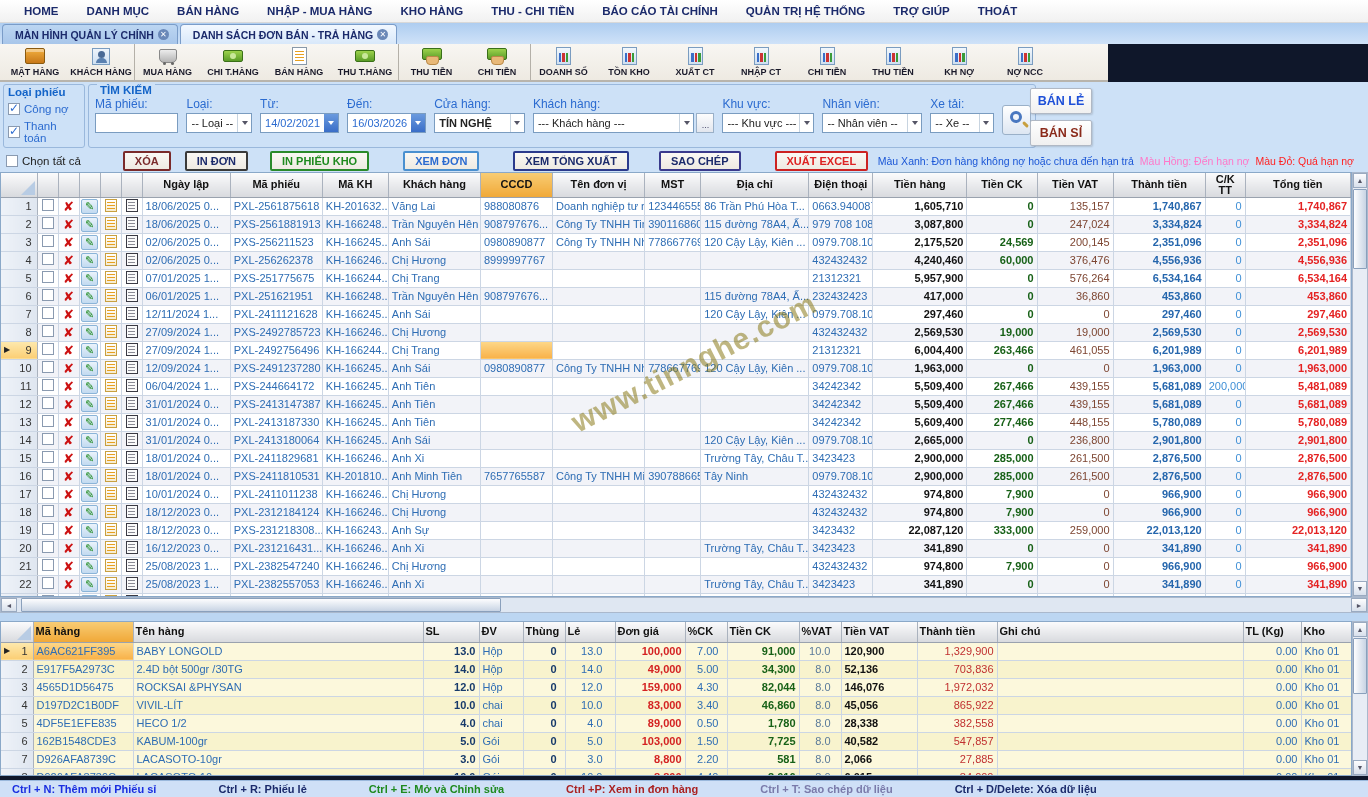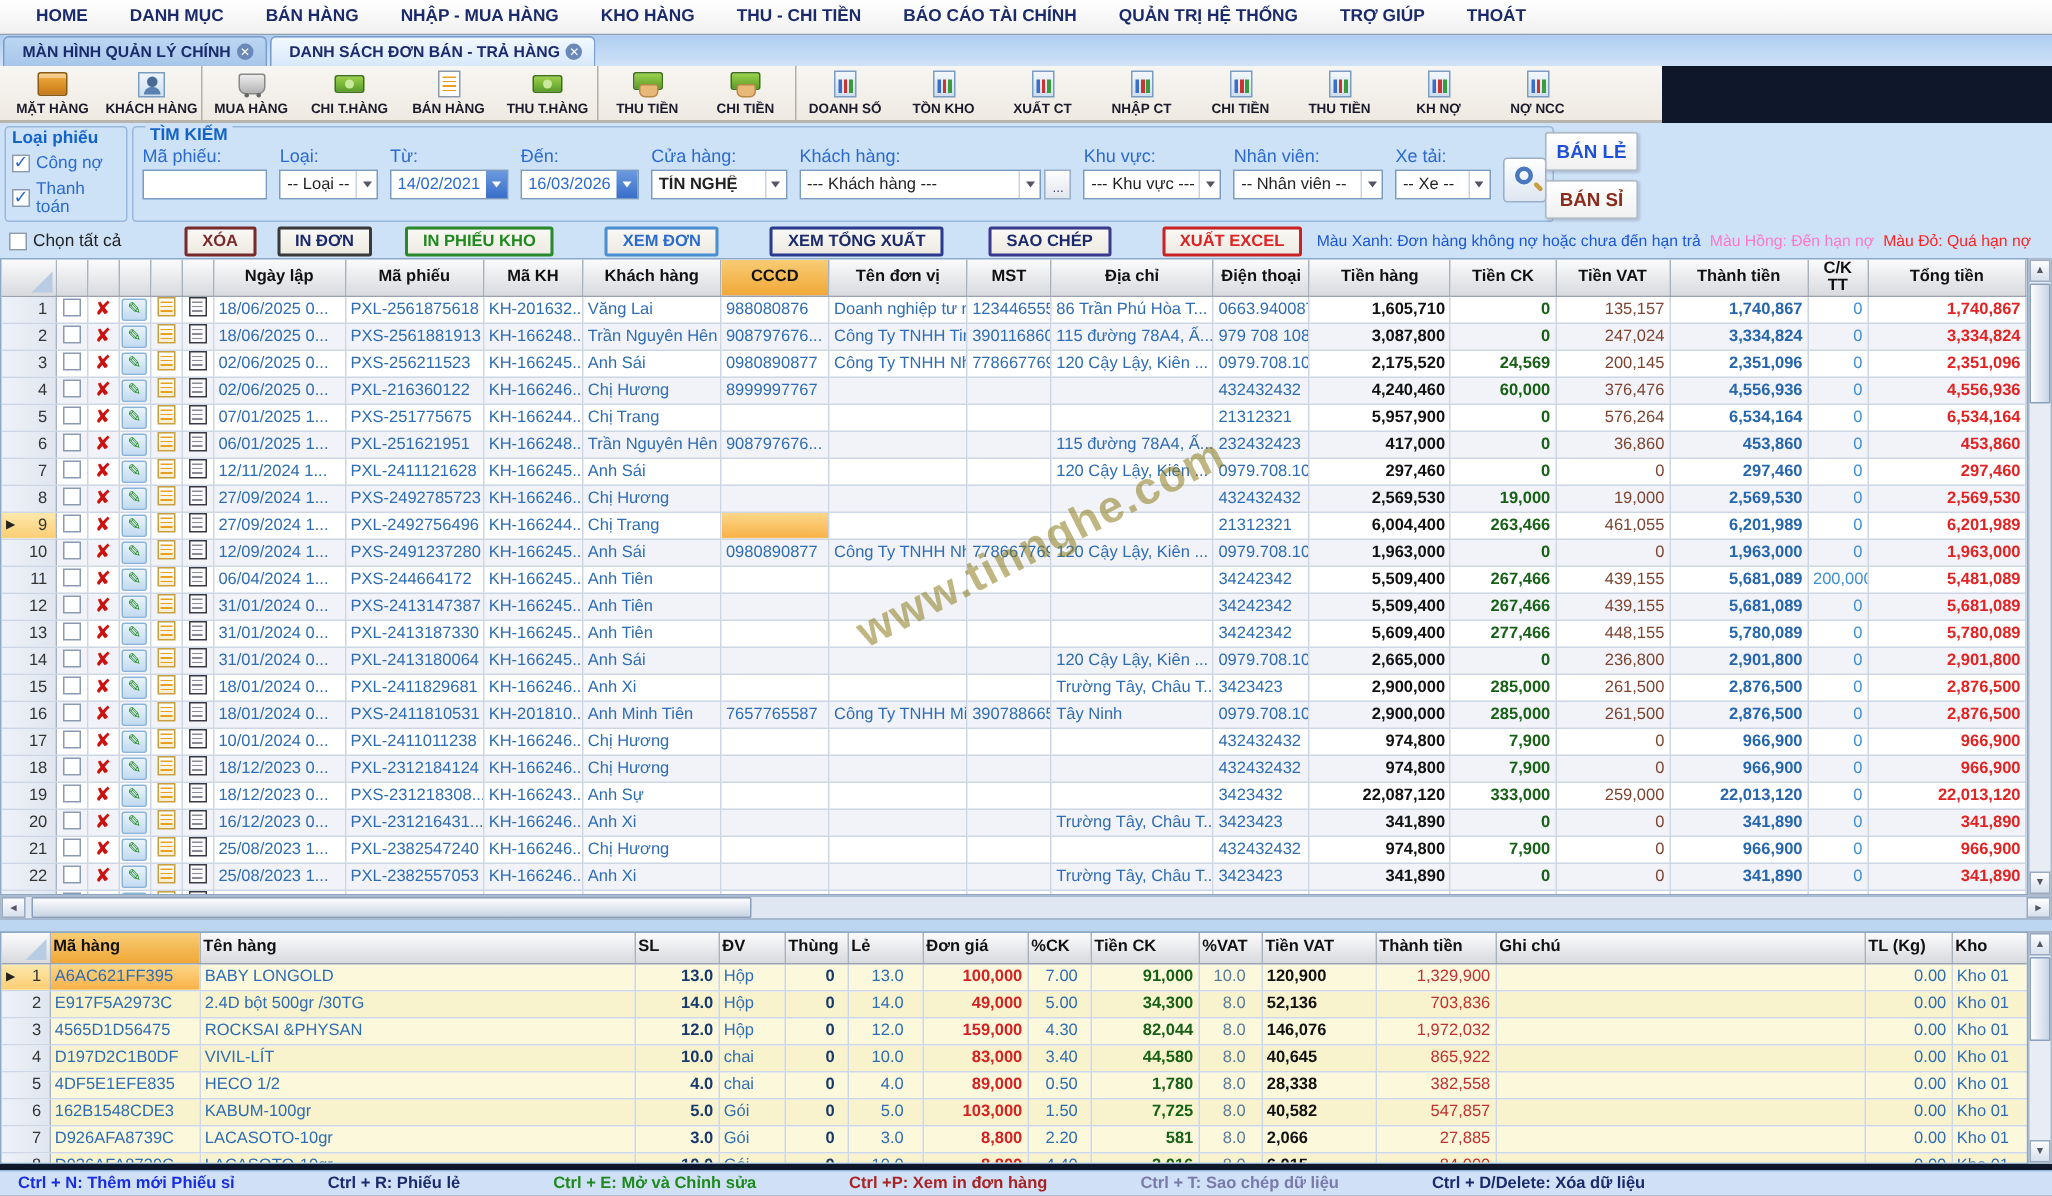--- a/index.html
+++ b/index.html
@@ -618,21 +618,21 @@
           <tr>
             <td class="c-no"><span class="sel-arrow"></span><span>4</span></td>
             <td class="c-ic"><span class="chk"></span></td>
             <td class="c-ic"><span class="ic-x">✘</span></td>
             <td class="c-ic"><span class="icbtn">
                 <span class="ic-pen">✎</span>
               </span></td>
             <td class="c-ic"><span class="ic-note"></span></td>
             <td class="c-ic"><span class="ic-list"></span></td>
             <td class="c-l">02/06/2025 0...</td>
-            <td class="c-l">PXL-216360122</td>
+            <td class="c-l">PXL-256262378</td>
             <td class="c-l">KH-166246...</td>
             <td class="c-l">Chị Hương</td>
             <td class="c-l c-cccd">8999997767</td>
             <td class="c-l"></td>
             <td class="c-l"></td>
             <td class="c-l"></td>
             <td class="c-l">432432432</td>
             <td class="c-goods">4,240,460</td>
             <td class="c-ck">60,000</td>
             <td class="c-vat">376,476</td>
@@ -1255,23 +1255,23 @@
           <tr>
             <td class="c-no"><span class="sel-arrow"></span><span>4</span></td>
             <td class="c-ma">D197D2C1B0DF</td>
             <td class="c-ten">VIVIL-LÍT</td>
             <td class="c-sl">10.0</td>
             <td class="c-dv">chai</td>
             <td class="c-thung">0</td>
             <td class="c-le">10.0</td>
             <td class="c-gia">83,000</td>
             <td class="c-pck">3.40</td>
-            <td class="c-tck">44,580</td>
+            <td class="c-tck">46,860</td>
             <td class="c-pvat">8.0</td>
-            <td class="c-tvat">40,645</td>
+            <td class="c-tvat">45,056</td>
             <td class="c-ttien">865,922</td>
             <td></td>
             <td class="c-tl">0.00</td>
             <td class="c-kho">Kho 01</td>
           </tr>
 
           <tr>
             <td class="c-no"><span class="sel-arrow"></span><span>5</span></td>
             <td class="c-ma">4DF5E1EFE835</td>
             <td class="c-ten">HECO 1/2</td>

